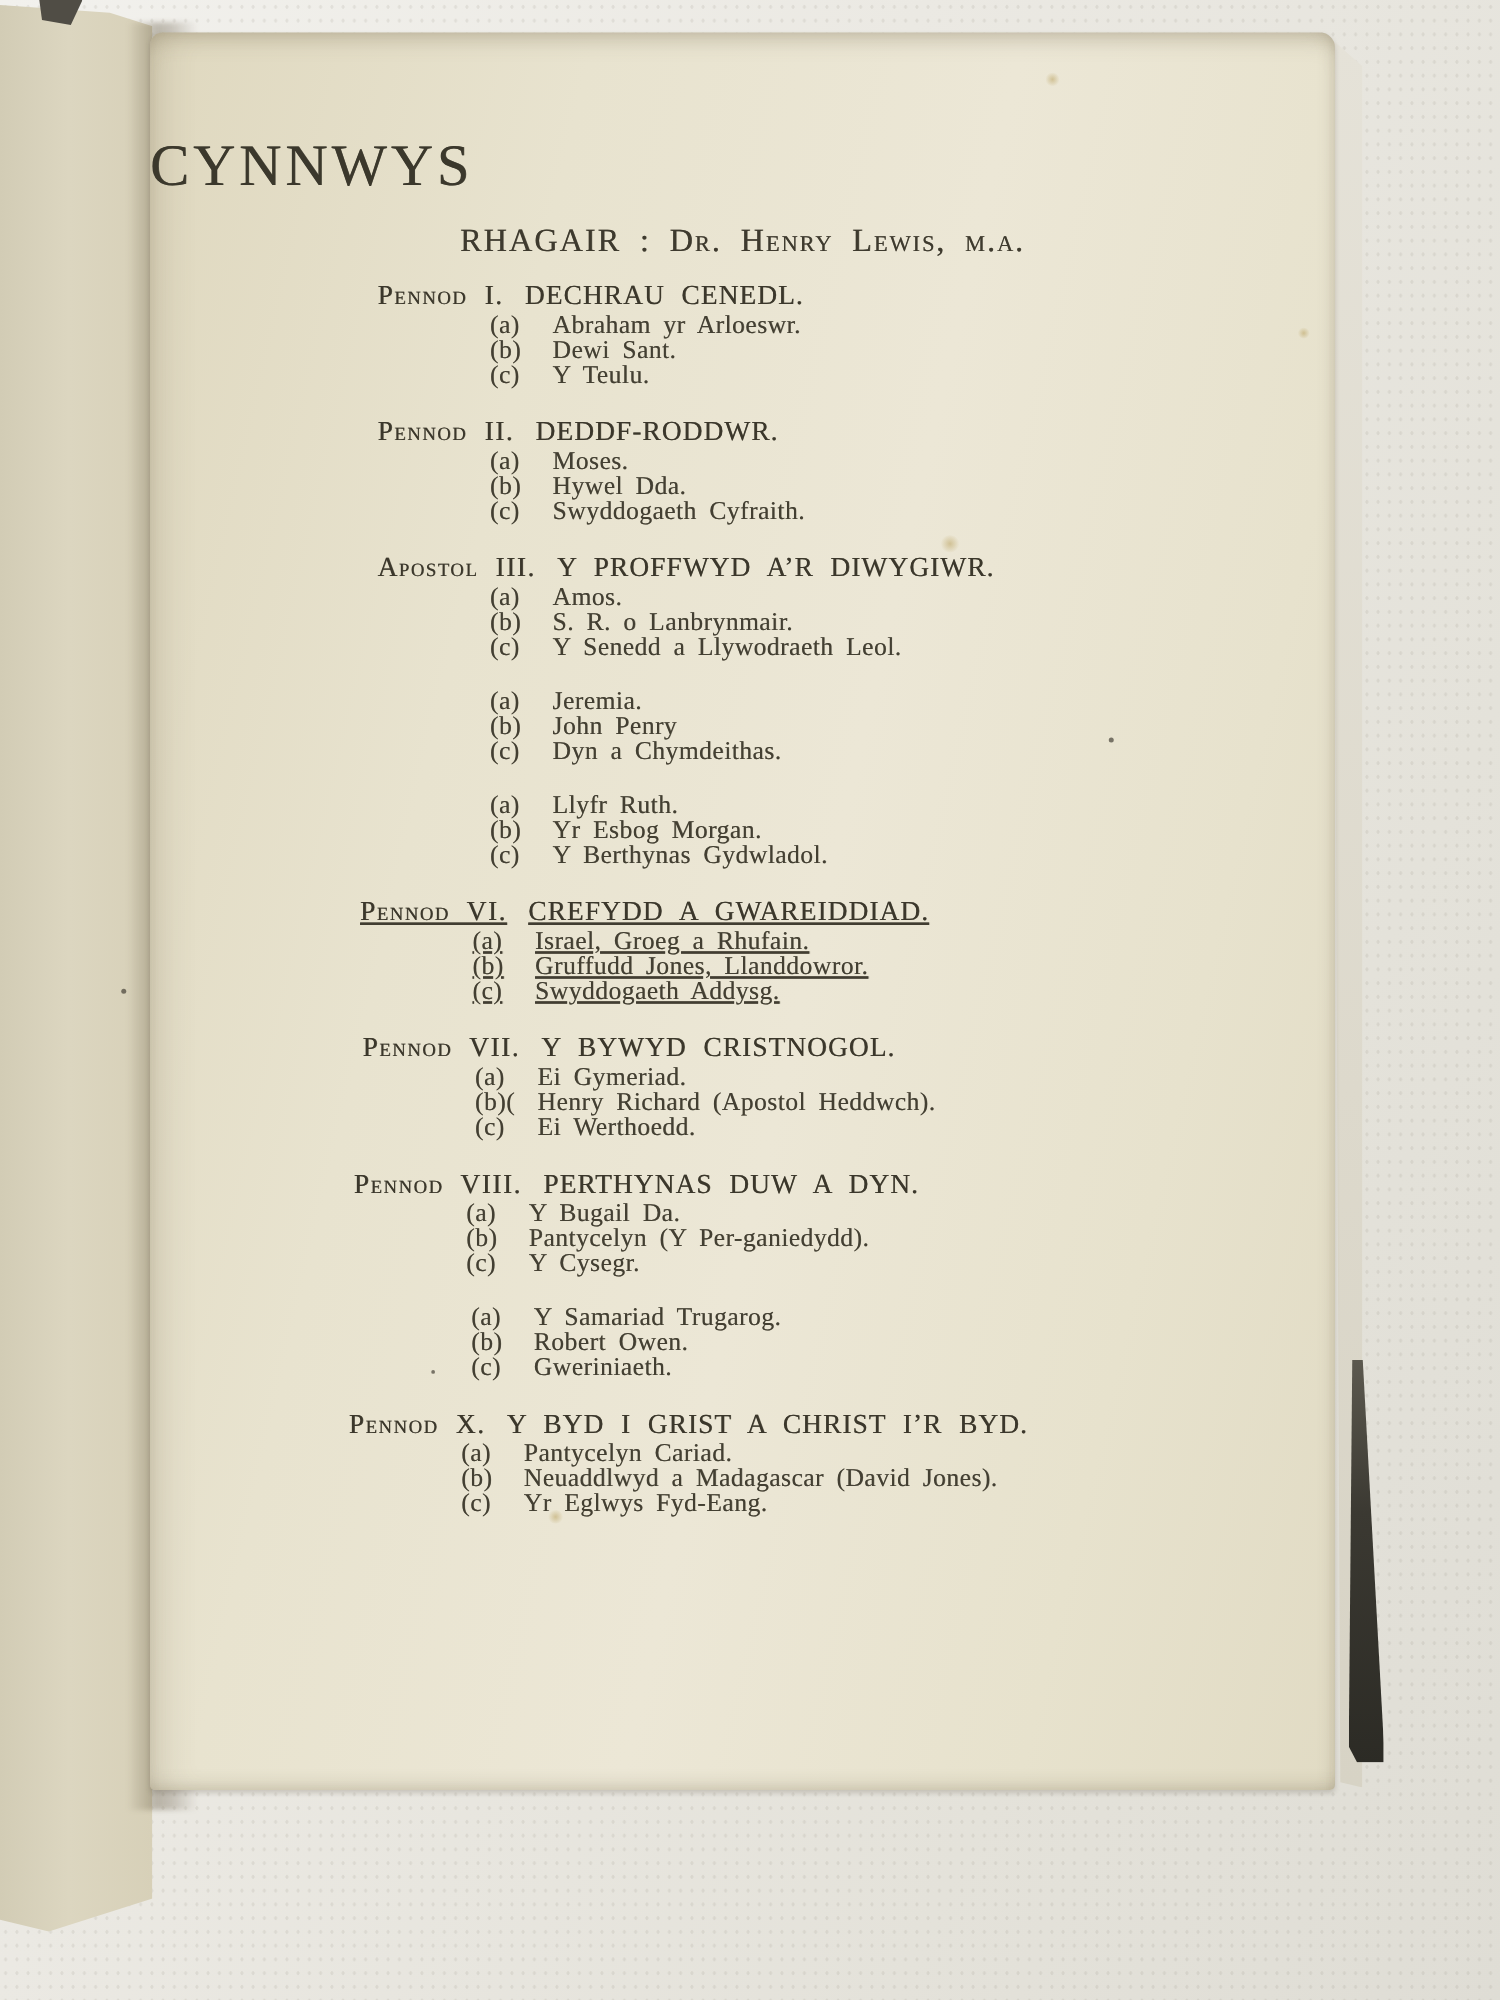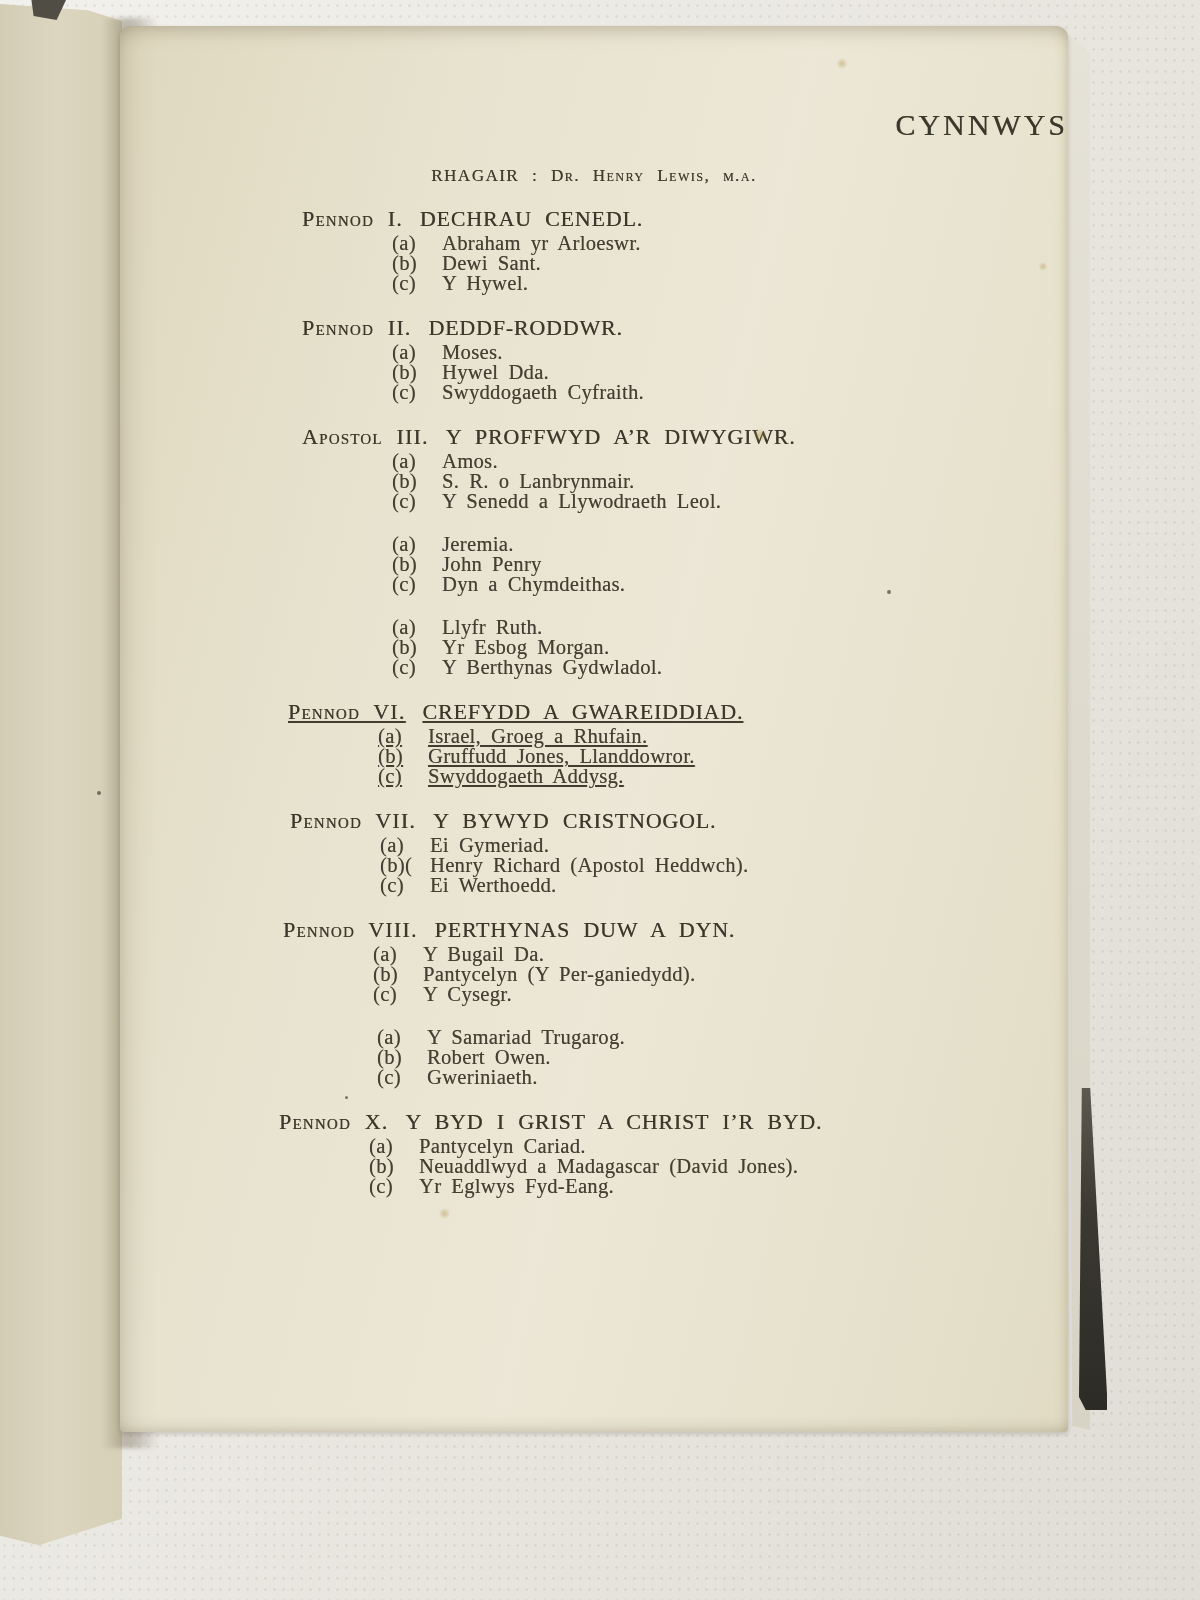--- a/index.html
+++ b/index.html
@@ -53,27 +53,27 @@
     position:absolute;left:1079px;top:1088px;width:28px;height:322px;
     background:linear-gradient(180deg,#5c594f 0%,#3b3932 38%,#2c2b25 100%);
     clip-path:polygon(10% 0,40% 0,100% 95%,100% 100%,24% 100%,0 96%);
   }
   
   .speck{position:absolute;border-radius:50%;pointer-events:none;}
   .speck.fox{background:radial-gradient(circle,rgba(176,148,72,.45) 0%,rgba(176,148,72,0) 70%);}
   .speck.ink{background:rgba(58,54,44,.65);}
   
   .book-title{
-    margin:0;padding-top:84px;text-align:right;font-weight:400;
-    font-size:30px;line-height:1;letter-spacing:3px;word-spacing:6px;
+    margin:0;padding-top:84px;text-align:left;font-weight:400;
+    font-size:47px;line-height:1;letter-spacing:3px;word-spacing:6px;
     color:#3b382c;text-shadow:.3px 0 0 rgba(59,56,44,.75);
   }
   .preface{
     margin-top:22px;text-align:center;
-    font-variant:small-caps;font-size:17px;line-height:27px;
+    font-variant:small-caps;font-size:26px;line-height:27px;
     letter-spacing:1.5px;word-spacing:7px;color:#3e3a2e;
     text-shadow:.25px 0 0 rgba(62,58,46,.7);
   }
   .toc{margin:18px 0 17px 182px;}
   .chapter{margin-bottom:23px;}
   .ch-heading{
     font-size:22px;line-height:23px;margin-bottom:3px;white-space:nowrap;
     letter-spacing:.8px;word-spacing:7px;color:#3b372b;
     text-shadow:.3px 0 0 rgba(59,55,43,.7);
   }
@@ -111,21 +111,21 @@
         <div class="item">
           <span class="item-label">(a)</span>
           <span class="item-text">Abraham yr Arloeswr.</span>
         </div>
         <div class="item">
           <span class="item-label">(b)</span>
           <span class="item-text">Dewi Sant.</span>
         </div>
         <div class="item">
           <span class="item-label">(c)</span>
-          <span class="item-text">Y Hywel.</span>
+          <span class="item-text">Y Teulu.</span>
         </div>
       </section>
       <section class="chapter">
         <div class="ch-heading"><span class="ch-num">Pennod II.</span><span class="ch-title">DEDDF-RODDWR.</span></div>
         <div class="item">
           <span class="item-label">(a)</span>
           <span class="item-text">Moses.</span>
         </div>
         <div class="item">
           <span class="item-label">(b)</span>

